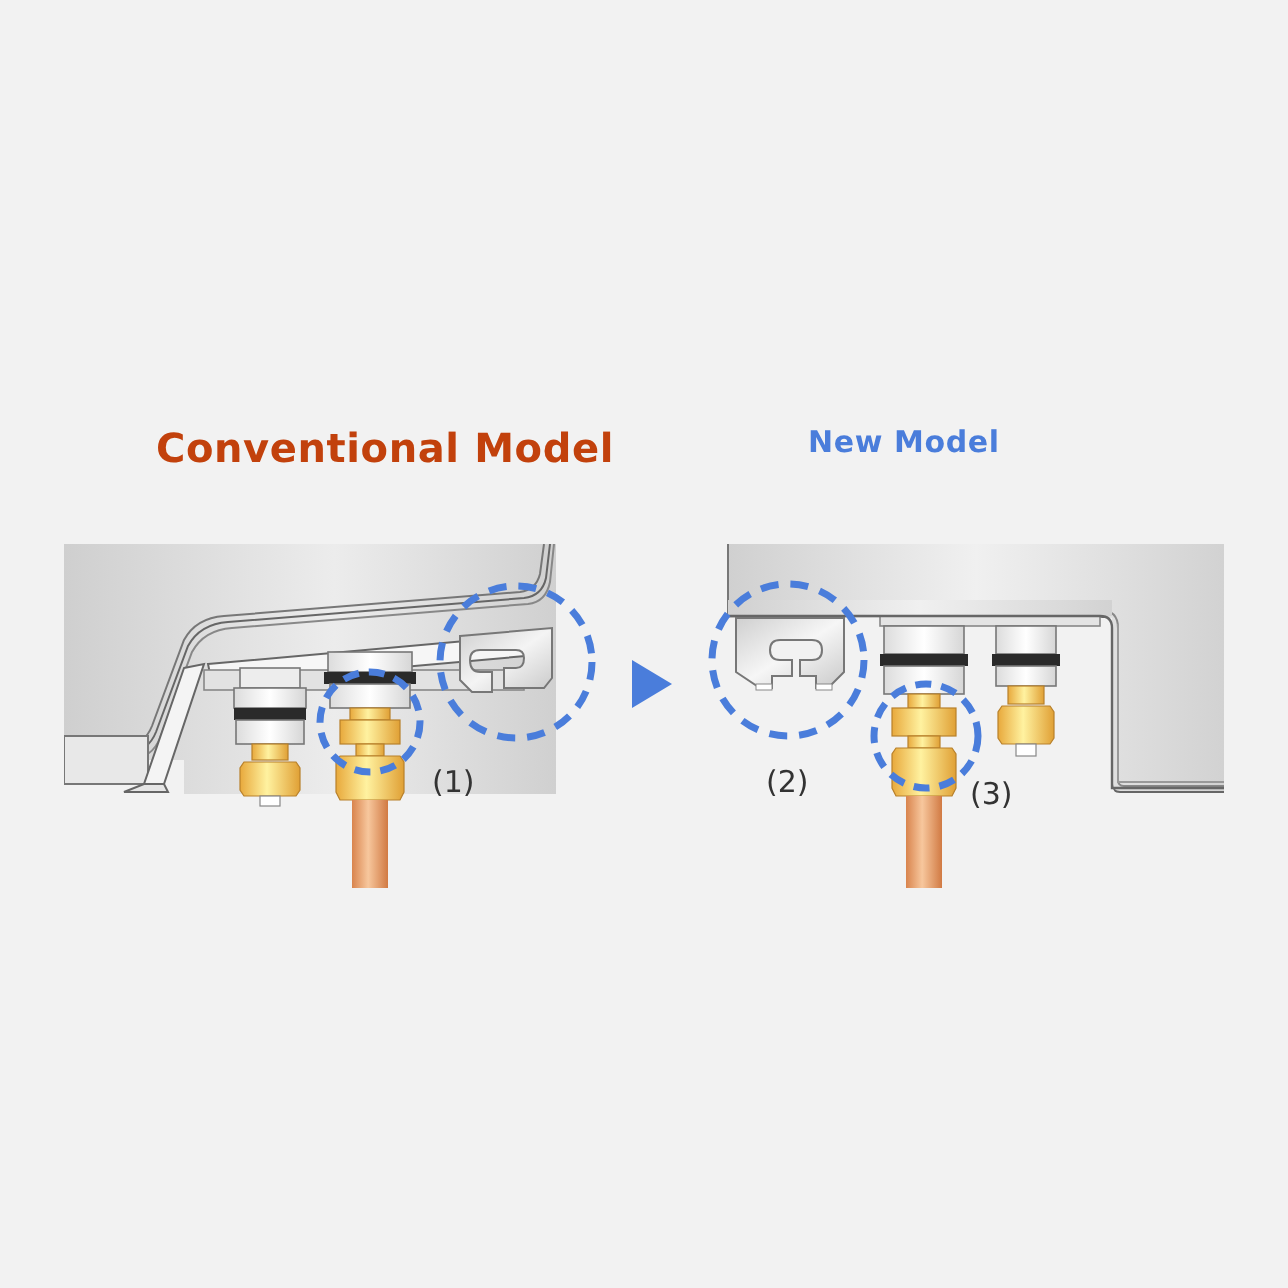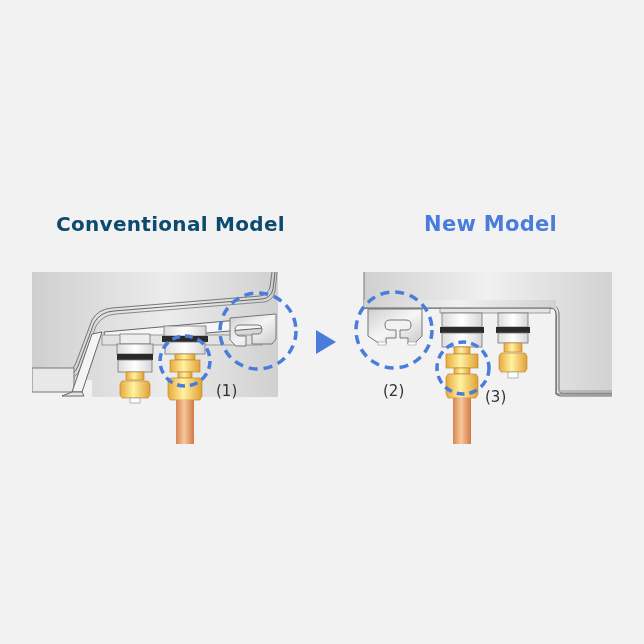--- a/index.html
+++ b/index.html
@@ -11,22 +11,22 @@
       font-family: "DejaVu Sans", "Liberation Sans", sans-serif;
     }
     .title {
       position: absolute;
       top: 212px;
       font-size: 21px;
       font-weight: bold;
       letter-spacing: 0.3px;
       white-space: nowrap;
     }
-    .title.conv { left: 56px; color: #0c4a6e; font-size: 20px; }
-    .title.new  { left: 424px; color: #4a7ddb; font-size: 21px; }
+    .title.conv { left: 78px; color: #c2410c; font-size: 20px; }
+    .title.new  { left: 404px; color: #4a7ddb; font-size: 15px; }
     .panel { position: absolute; }
     .panel svg { display: block; }
     .label {
       position: absolute;
       font-family: "DejaVu Sans", sans-serif;
       font-size: 15px;
       color: #333333;
       white-space: nowrap;
     }
     .arrow { position: absolute; left: 316px; top: 330px; }

